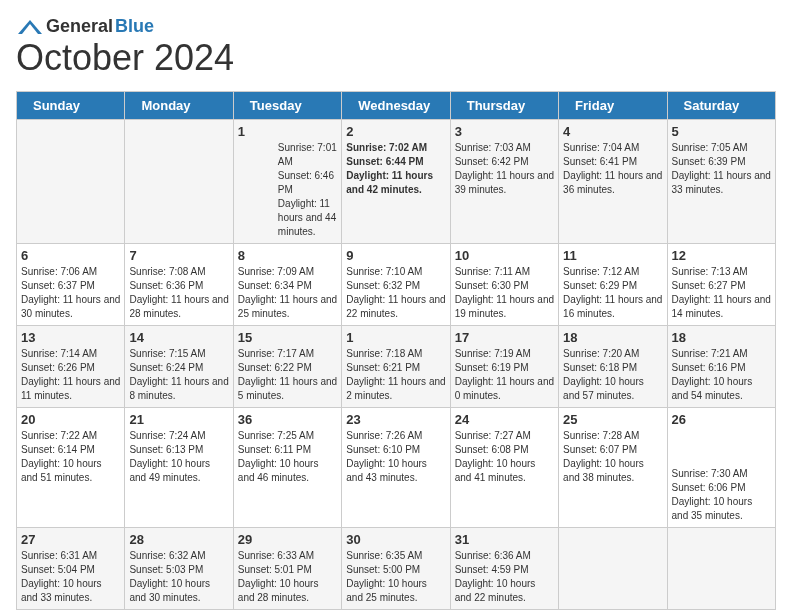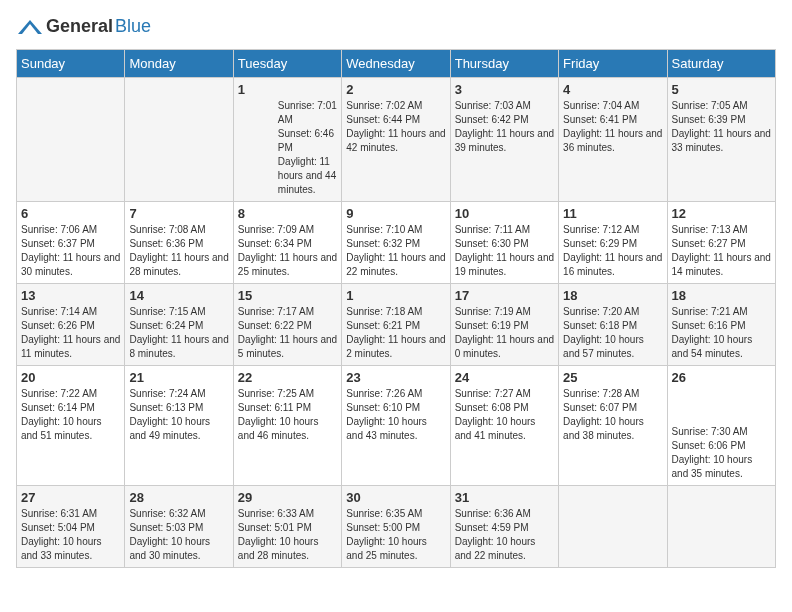--- a/index.html
+++ b/index.html
@@ -47,22 +47,22 @@
     }
     table {
       width: 100%;
       border-collapse: collapse;
       table-layout: fixed;
     }
     thead tr th {
       background-color: #2979b5;
       color: #fff;
       font-size: 13px;
-      font-weight: normal;
-      padding: 6px 4px;
+      font-weight: bold;
+      padding: 6px 16px;
       text-align: left;
       border: 1px solid #ccc;
     }
     tbody tr td {
       vertical-align: top;
       border: 1px solid #ccc;
       padding: 4px 4px 4px 4px;
       font-size: 10.5px;
       color: #333;
       height: 80px;
@@ -93,24 +93,25 @@
 <body>
 
 <div class="header">
   <div class="logo">
     <div class="logo-text">
       <svg class="logo-icon" viewBox="0 0 28 18" xmlns="http://www.w3.org/2000/svg">
         <polygon points="14,2 26,16 2,16" fill="#2979b5"></polygon>
         <polygon points="14,6 22,16 6,16" fill="#fff"></polygon>
       </svg>
       <span style="font-size:18px;font-weight:bold;color:#333;">General</span>
-      <span style="font-size:18px;font-weight:normal;color:#2979b5;">Blue</span>
+      <span style="font-size:18px;font-weight:bold;color:#2979b5;">Blue</span>
     </div>
   </div>
   <div class="title-block">
+    <div class="month-title">October 2024</div>
   </div>
 </div>
 
 <table>
   <thead>
     <tr>
     <th>Sunday</th>
         <th>Monday</th>
         <th>Tuesday</th>
         <th>Wednesday</th>
@@ -124,21 +125,21 @@
         <td class="empty-cell"></td>
         <td class="empty-cell"></td>
         <td>
           <span class="day-number">1</span>
           <div class="day-info" style="white-space: pre-line; margin-left: 40px;">Sunrise: 7:01 AM
 Sunset: 6:46 PM
 Daylight: 11 hours and 44 minutes.</div>
         </td>
         <td>
           <span class="day-number">2</span>
-          <div class="day-info" style="white-space: pre-line;">Sunrise: 7:02 AM
+          <div class="day-info" style="white-space: pre-line; font-weight: bold;">Sunrise: 7:02 AM
 Sunset: 6:44 PM
 Daylight: 11 hours and 42 minutes.</div>
         </td>
         <td>
           <span class="day-number">3</span>
           <div class="day-info" style="white-space: pre-line;">Sunrise: 7:03 AM
 Sunset: 6:42 PM
 Daylight: 11 hours and 39 minutes.</div>
         </td>
         <td>
@@ -249,21 +250,21 @@
 Sunset: 6:14 PM
 Daylight: 10 hours and 51 minutes.</div>
         </td>
         <td>
           <span class="day-number">21</span>
           <div class="day-info" style="white-space: pre-line;">Sunrise: 7:24 AM
 Sunset: 6:13 PM
 Daylight: 10 hours and 49 minutes.</div>
         </td>
         <td>
-          <span class="day-number">22</span>
+          <span class="day-number">36</span>
           <div class="day-info" style="white-space: pre-line;">Sunrise: 7:25 AM
 Sunset: 6:11 PM
 Daylight: 10 hours and 46 minutes.</div>
         </td>
         <td>
           <span class="day-number">23</span>
           <div class="day-info" style="white-space: pre-line;">Sunrise: 7:26 AM
 Sunset: 6:10 PM
 Daylight: 10 hours and 43 minutes.</div>
         </td>

